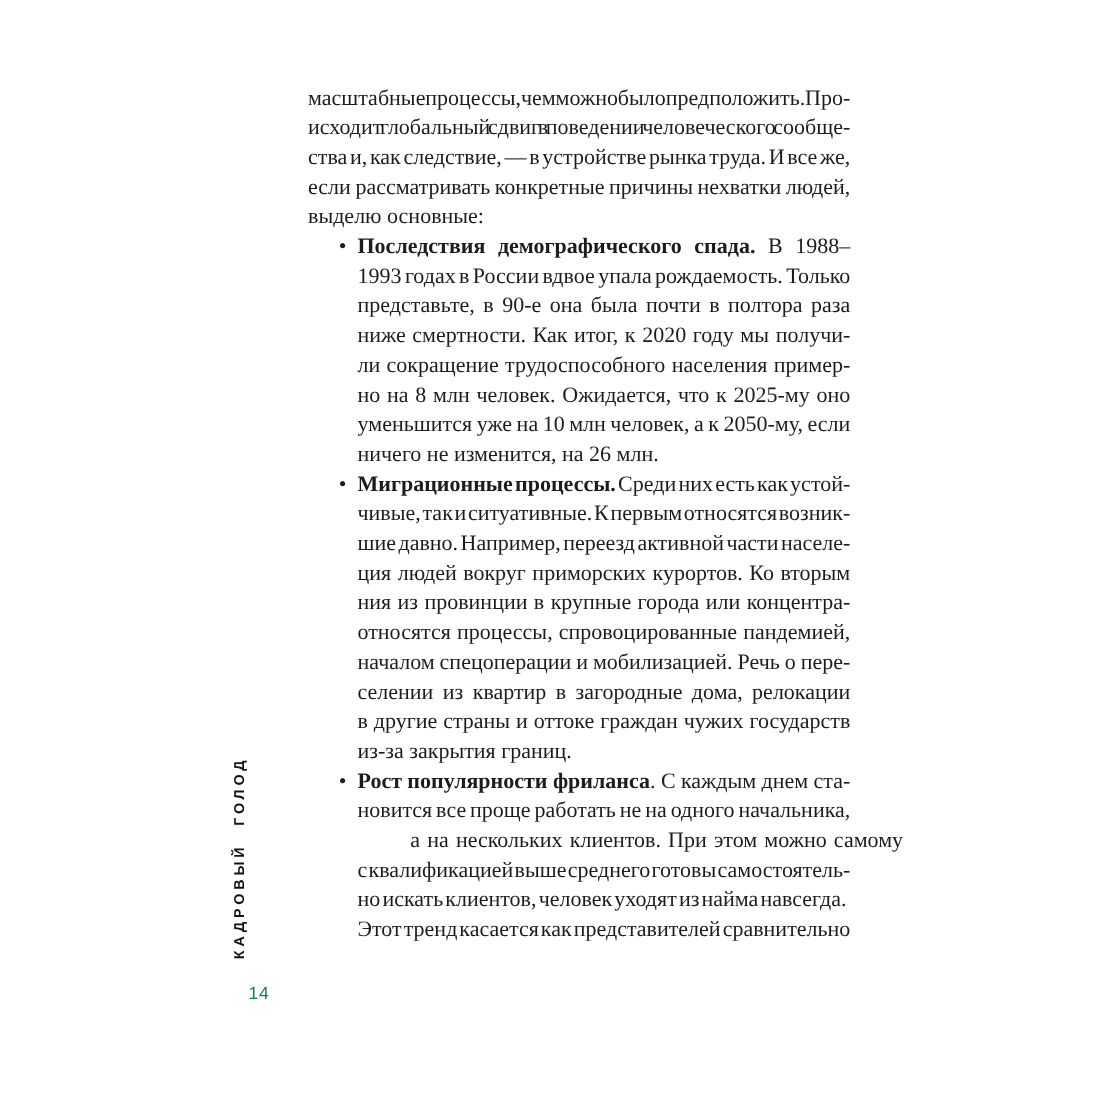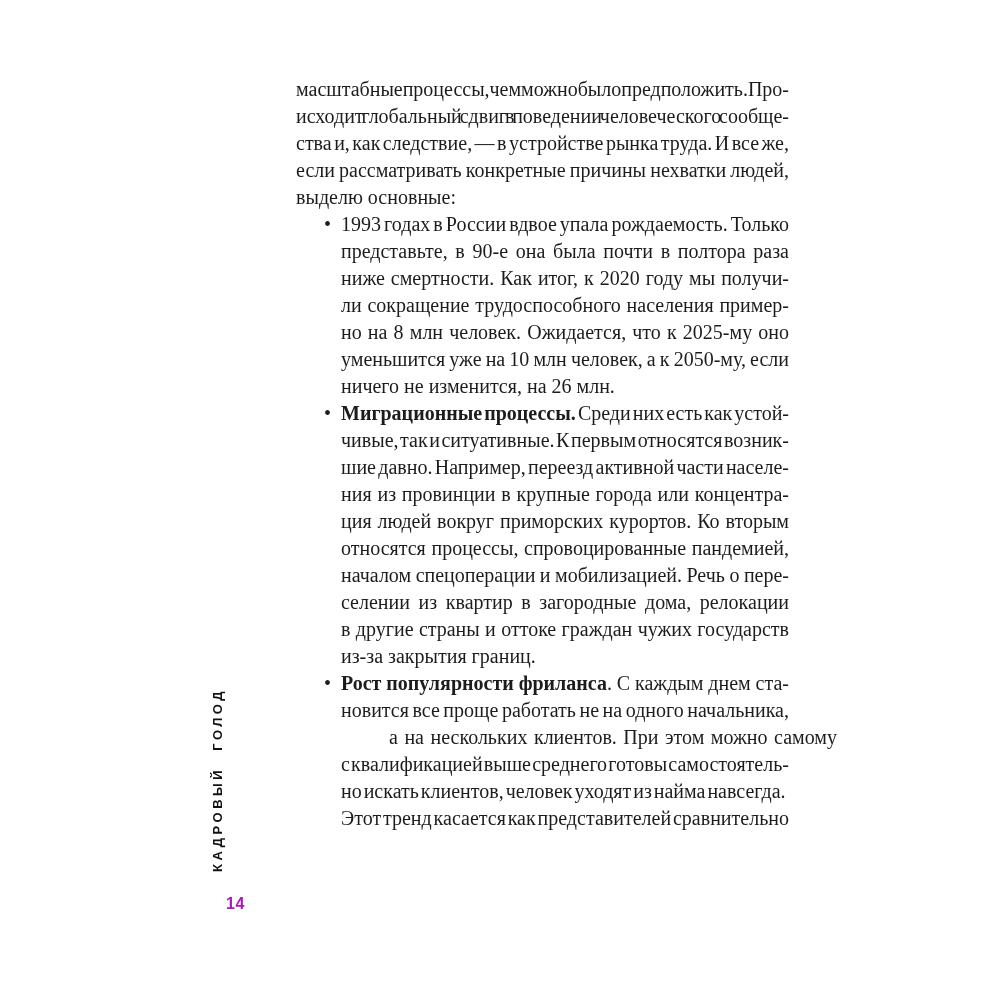--- a/index.html
+++ b/index.html
@@ -7,21 +7,21 @@
     position: relative;
     width: 1000px;
     height: 1000px;
     background: #ffffff;
     overflow: hidden;
     font-family: "Liberation Serif", serif;
     color: #1c1c1c;
   }
   .content {
     position: absolute;
-    left: 296px;
+    left: 280px;
     top: 76px;
     width: 493px;
     font-size: 20px;
   }
   .line {
     height: 27px;
     line-height: 27px;
     white-space: nowrap;
     text-align: left;
   }
@@ -53,58 +53,59 @@
     letter-spacing: 3.5px;
     word-spacing: 9px;
     white-space: nowrap;
     color: #111111;
   }
   .page-number {
     position: absolute;
     left: 226px;
     top: 895px;
     font-family: "Liberation Sans", sans-serif;
-    font-weight: 700;
+    font-weight: 400;
     font-size: 16px;
     letter-spacing: 0.5px;
-    color: #a21caf;
+    color: #15803d;
   }
 </style>
 </head>
 <body>
 
 <div class="page" style="background: rgb(255, 255, 255); color: rgb(28, 28, 28);">
   <div class="sidebar-title">КАДРОВЫЙ ГОЛОД</div>
   <div class="page-number">14</div>
   <div class="content">
     <div class="intro">
         <div class="line" style="word-spacing: -5.07812px;"><span class="measure">масштабные процессы, чем можно было предположить. Про-</span></div>
         <div class="line" style="word-spacing: -7.15365px;"><span class="measure">исходит глобальный сдвиг в поведении человеческого сообще-</span></div>
         <div class="line" style="word-spacing: -2.5142px;"><span class="measure">ства и, как следствие, — в устройстве рынка труда. И все же,</span></div>
         <div class="line" style="word-spacing: -0.85625px;"><span class="measure">если рассматривать конкретные причины нехватки людей,</span></div>
         <div class="line last"><span class="measure">выделю основные:</span></div>
       </div>
     <div class="bullets">
         <div class="bullet-item">
           <span class="marker">•</span>
+          <div class="line" style="word-spacing: 6.46484px;"><span class="measure"><b>Последствия демографического спада.</b> В 1988–</span></div>
           <div class="line" style="word-spacing: -1.92411px;"><span class="measure">1993 годах в России вдвое упала рождаемость. Только</span></div>
           <div class="line" style="word-spacing: 2.71875px;"><span class="measure">представьте, в 90-е она была почти в полтора раза</span></div>
           <div class="line" style="word-spacing: 1px;"><span class="measure">ниже смертности. Как итог, к 2020 году мы получи-</span></div>
           <div class="line" style="word-spacing: 0.742188px;"><span class="measure">ли сокращение трудоспособного населения пример-</span></div>
           <div class="line" style="word-spacing: 1.14583px;"><span class="measure">но на 8 млн человек. Ожидается, что к 2025-му оно</span></div>
           <div class="line" style="word-spacing: -0.892361px;"><span class="measure">уменьшится уже на 10 млн человек, а к 2050-му, если</span></div>
           <div class="line last"><span class="measure">ничего не изменится, на 26 млн.</span></div>
         </div>
         <div class="bullet-item">
           <span class="marker">•</span>
           <div class="line" style="word-spacing: -2.98958px;"><span class="measure"><b>Миграционные процессы.</b> Среди них есть как устой-</span></div>
           <div class="line" style="word-spacing: -3.44643px;"><span class="measure">чивые, так и ситуативные. К первым относятся возник-</span></div>
           <div class="line" style="word-spacing: -2.74219px;"><span class="measure">шие давно. Например, переезд активной части населе-</span></div>
+          <div class="line" style="word-spacing: 0.908854px;"><span class="measure">ция людей вокруг приморских курортов. Ко вторым</span></div>
           <div class="line" style="word-spacing: 0.819196px;"><span class="measure">ния из провинции в крупные города или концентра-</span></div>
-          <div class="line" style="word-spacing: 0.908854px;"><span class="measure">ция людей вокруг приморских курортов. Ко вторым</span></div>
           <div class="line" style="word-spacing: 0.619792px;"><span class="measure">относятся процессы, спровоцированные пандемией,</span></div>
           <div class="line" style="word-spacing: -0.515625px;"><span class="measure">началом спецоперации и мобилизацией. Речь о пере-</span></div>
           <div class="line" style="word-spacing: 3.58073px;"><span class="measure">селении из квартир в загородные дома, релокации</span></div>
           <div class="line" style="word-spacing: 0.368304px;"><span class="measure">в другие страны и оттоке граждан чужих государств</span></div>
           <div class="line last"><span class="measure">из-за закрытия границ.</span></div>
         </div>
         <div class="bullet-item">
           <span class="marker">•</span>
           <div class="line" style="word-spacing: -0.127604px;"><span class="measure"><b>Рост популярности фриланса</b>. С каждым днем ста-</span></div>
           <div class="line" style="word-spacing: -1.43973px;"><span class="measure">новится все проще работать не на одного начальника,</span></div>

